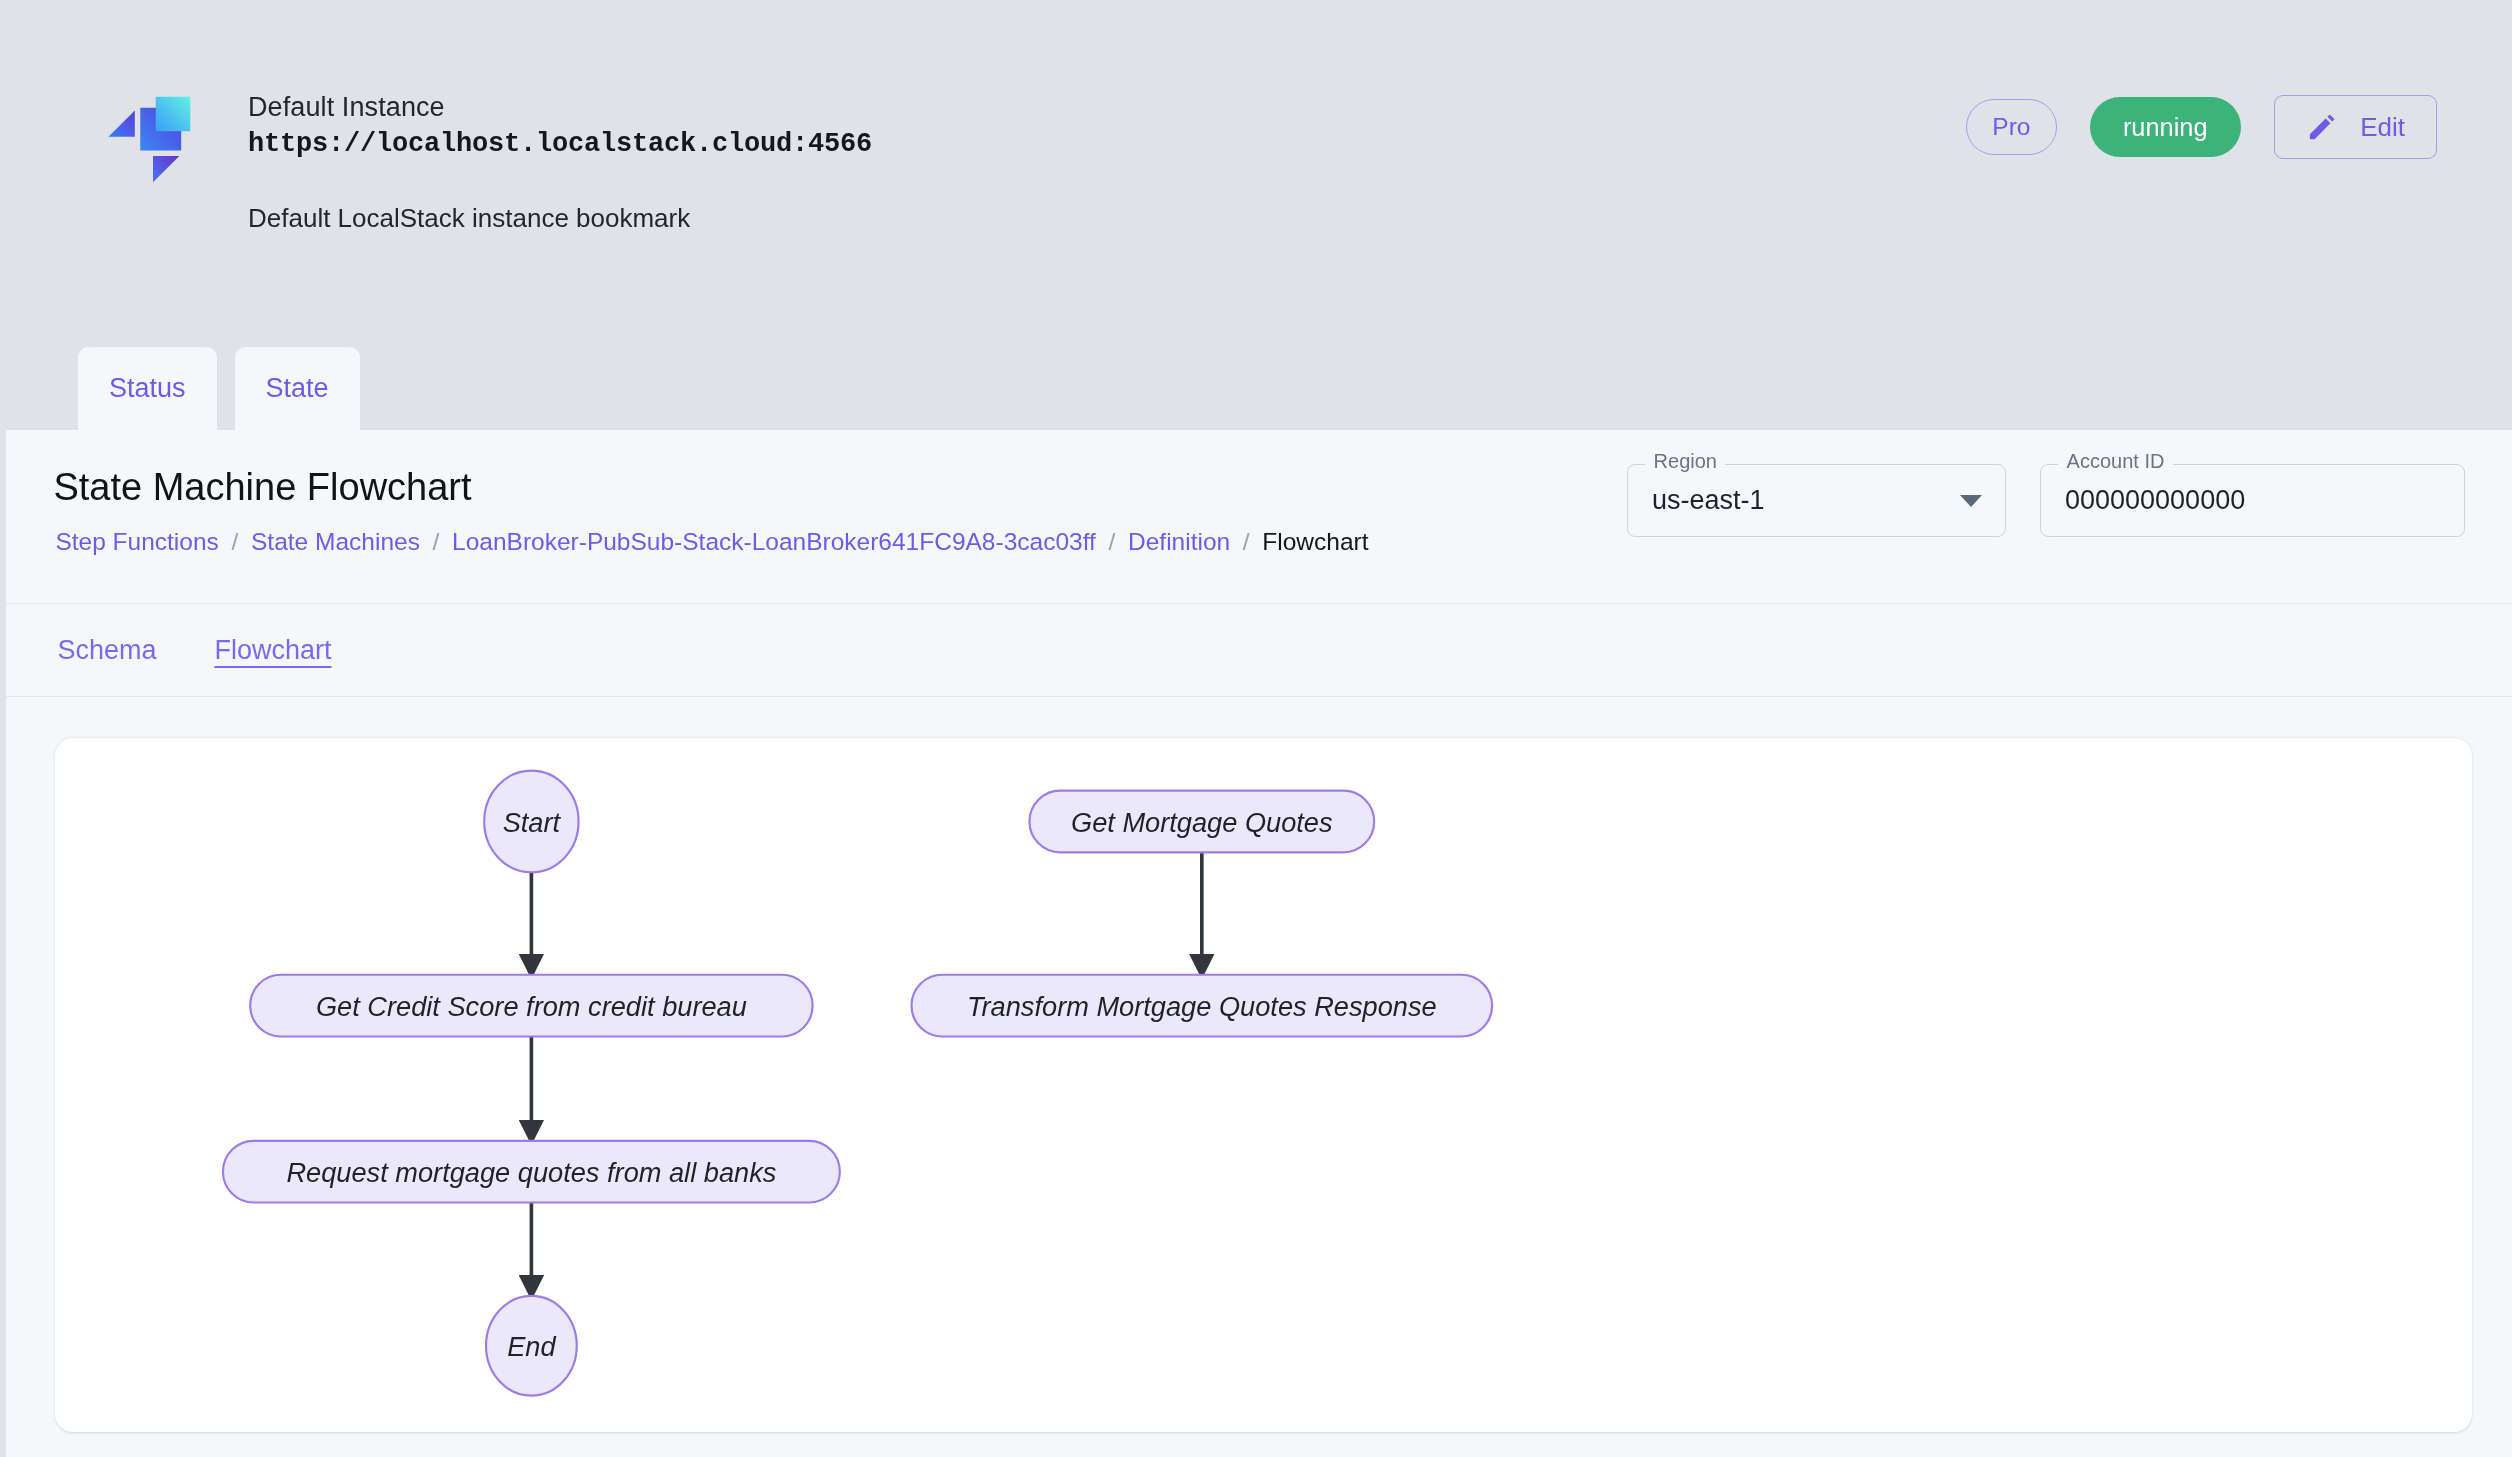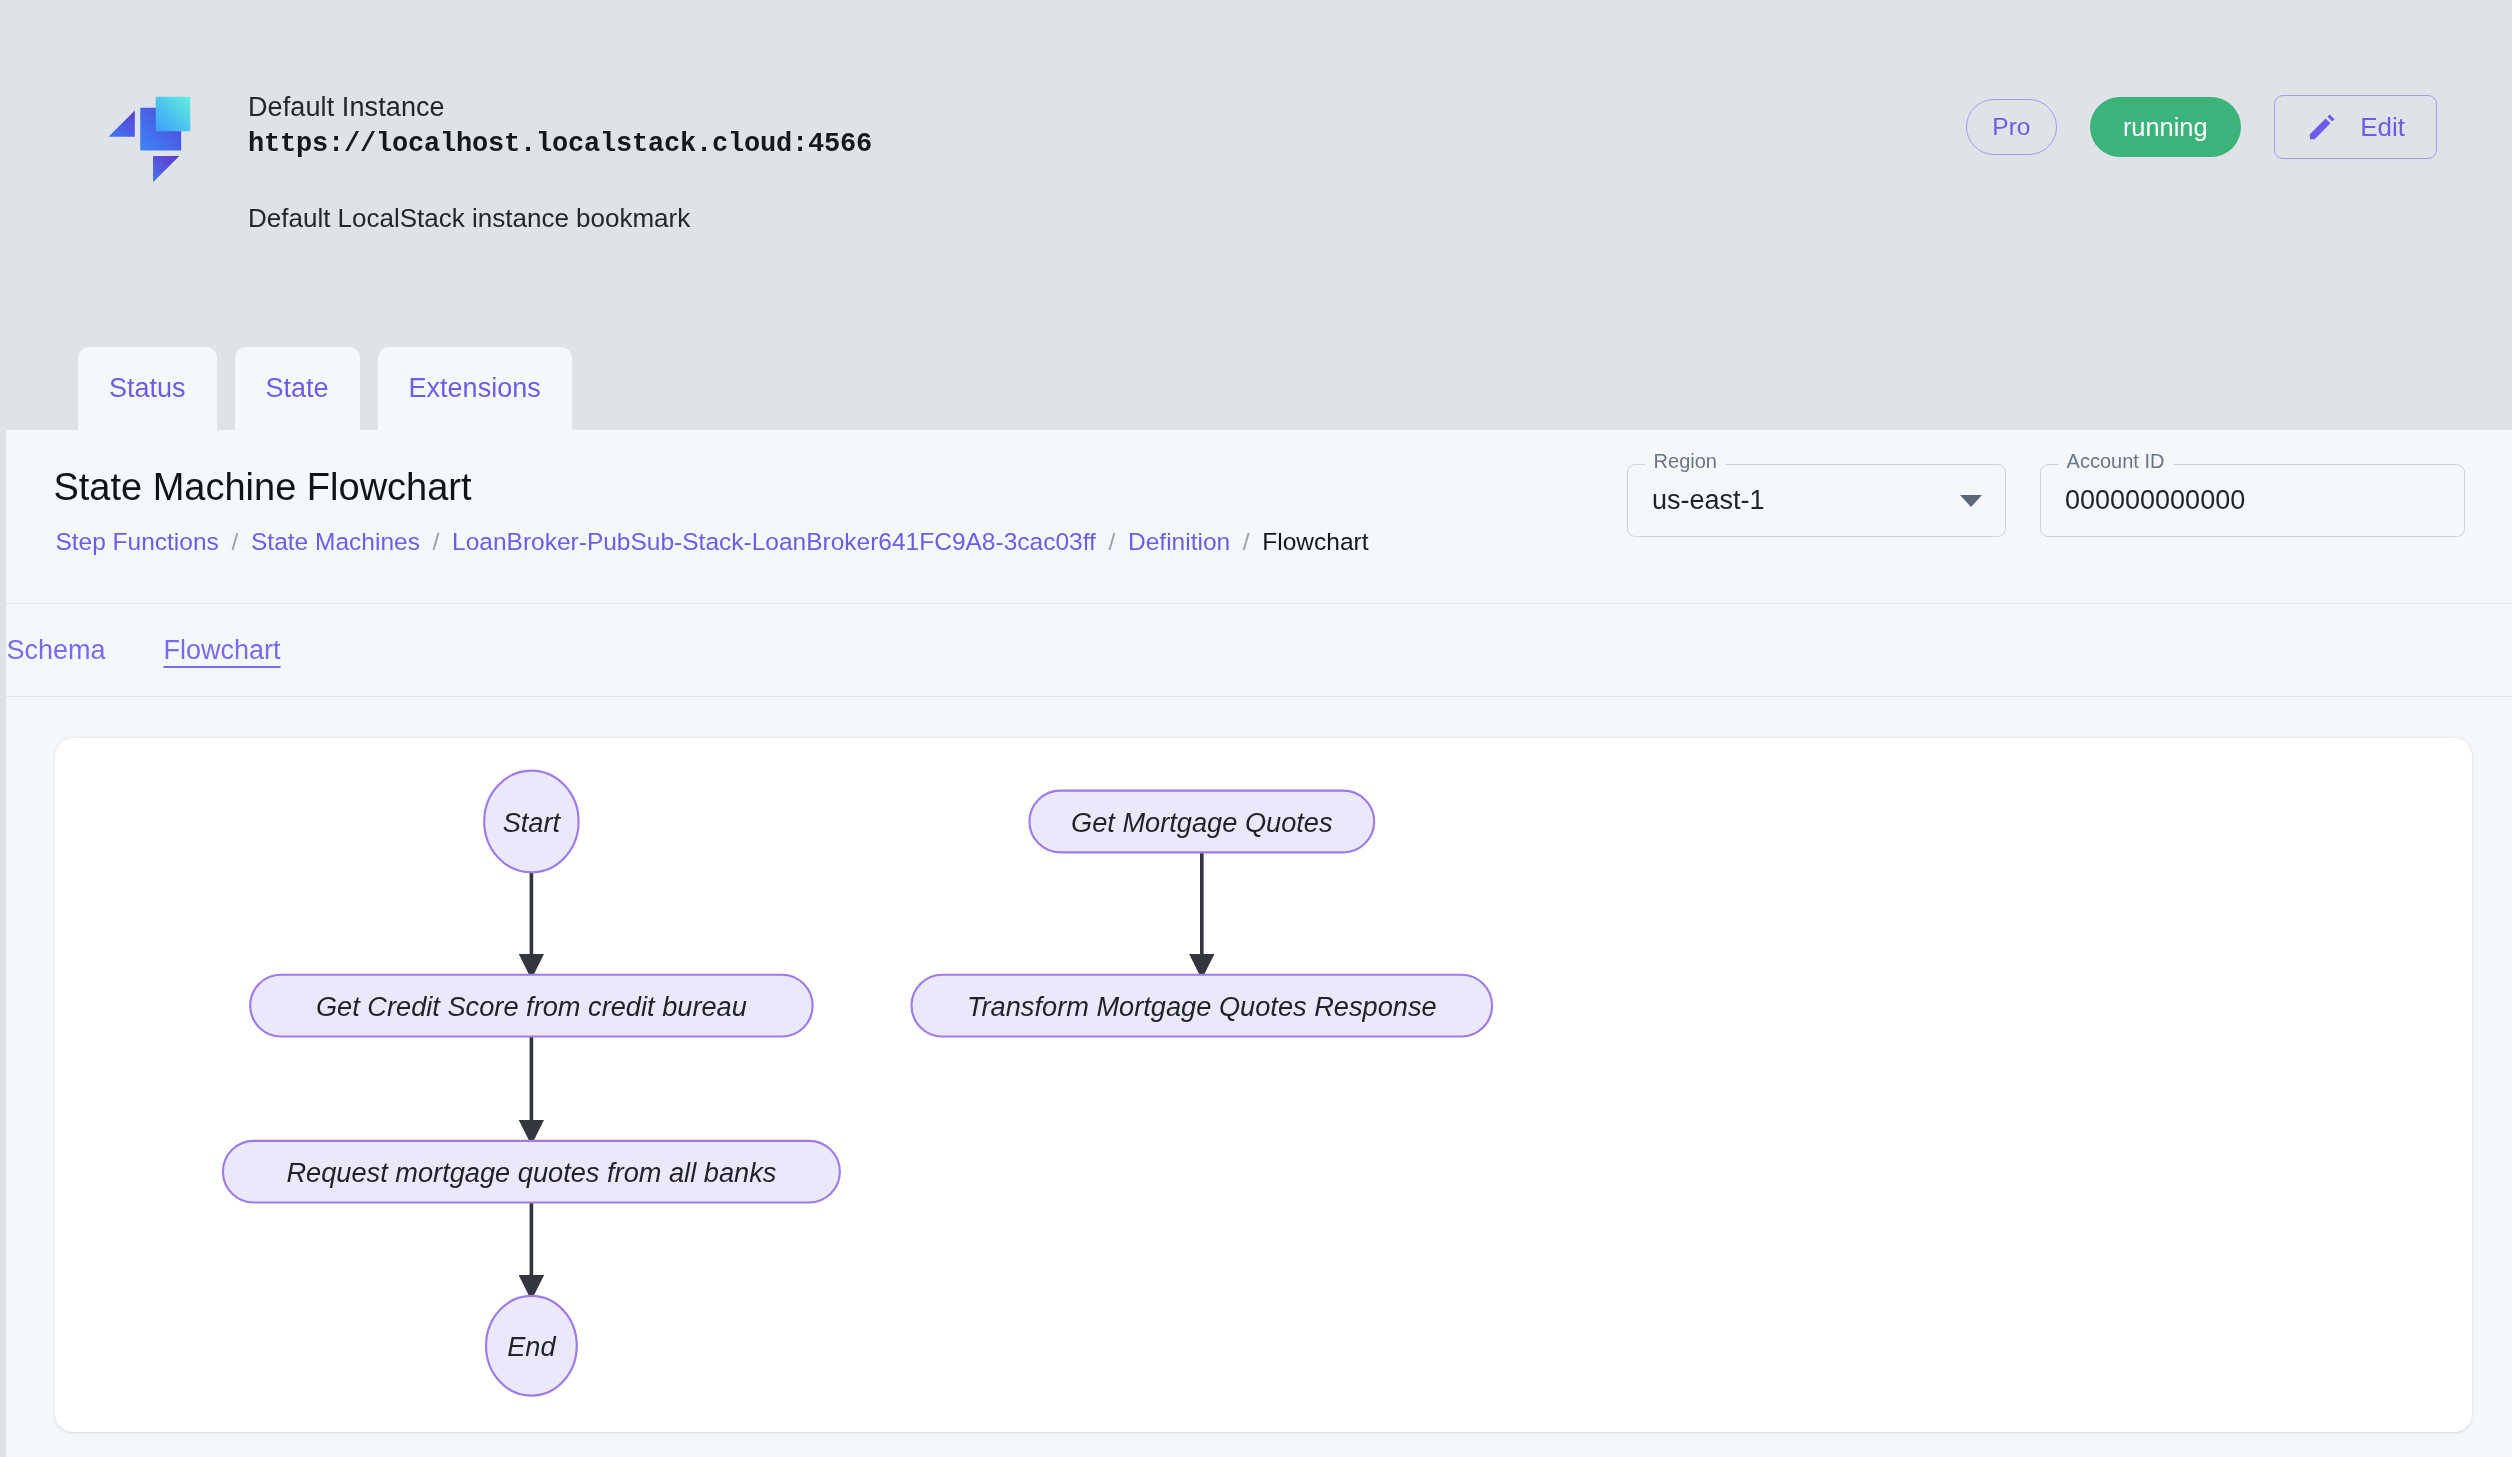--- a/index.html
+++ b/index.html
@@ -119,21 +119,21 @@
   .caret {
     width: 0; height: 0;
     border-left: 11.8px solid transparent; border-right: 11.8px solid transparent;
     border-top: 12.7px solid #5a6878; margin-left: 11px;
   }
 
   
   .subtabs {
     position: relative; height: 93px;
     border-bottom: 0.9px solid #e3e8ee;
-    display: flex; align-items: center; gap: 58px;
+    display: flex; align-items: center; padding-left: 51px; gap: 58px;
   }
   .subtab { font-size: 27px; color: #7b68ee; cursor: pointer; }
   .subtab.active { color: #7b68ee; text-decoration: underline; text-underline-offset: 7.3px; }
 
   
   .flow-card {
     position: absolute; left: 49px; top: 308px;
     width: 2417px; height: 694px;
     background: #ffffff; border-radius: 18px;
     box-shadow: 0 0.9px 3.6px rgba(16,24,40,.10), 0 0.9px 1.8px rgba(16,24,40,.06);
@@ -199,21 +199,20 @@
         </svg>
       </span>
       <span>Edit</span>
     </div>
   </div>
 </div>
 
 <div class="tabs">
   <div class="tab">Status</div>
   <div class="tab">State</div>
-  <div class="tab">Extensions</div>
 </div>
 
 <div class="panel">
 
   <div class="panel-head">
     <div class="page-title">State Machine Flowchart</div>
 
     <div class="breadcrumb">
       <span class="crumb">Step Functions</span>
       <span class="crumb-sep">/</span>

